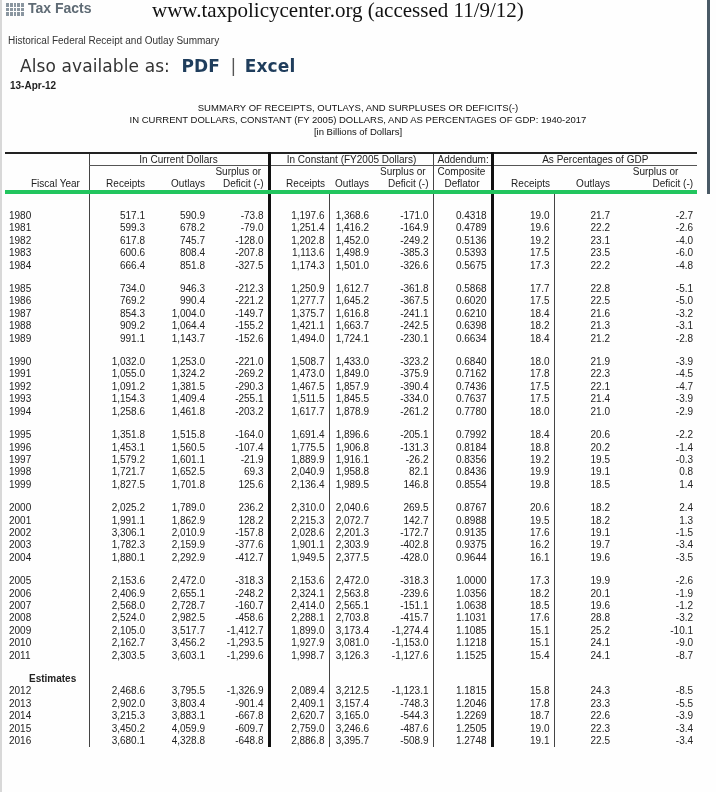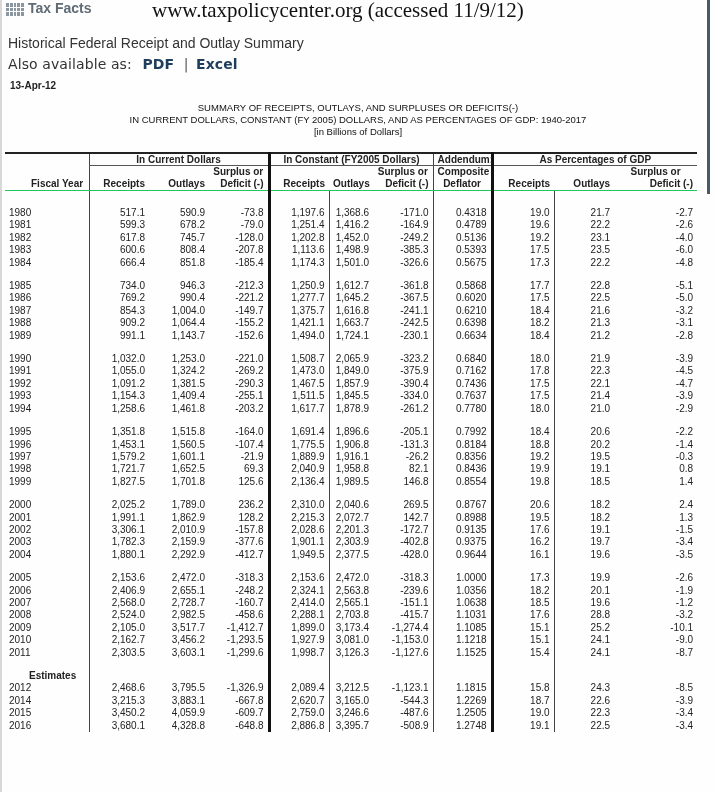--- a/index.html
+++ b/index.html
@@ -9,32 +9,32 @@
   }
   .left-border { position: absolute; left: 0; top: 0; width: 2px; height: 792px; background: #d8d8d8; }
   .right-bar { position: absolute; left: 707px; top: 0; width: 3px; height: 54px; background: #4a5a66; }
   .right-bar2 { position: absolute; left: 707px; top: 140px; width: 3px; height: 54px; background: #4a5a66; }
   .right-bar-mid { position: absolute; left: 707px; top: 54px; width: 3px; height: 86px; background: #4a5a66; }
   .logo { position: absolute; left: 6px; top: 0px; display: flex; align-items: flex-end; gap: 4px; }
   .logo-icon { width: 18px; height: 13px; display: inline-grid; grid-template-columns: repeat(5, 1fr); gap: 1px; }
   .logo-icon span { background: #8a96a0; }
   .logo-text { font-size: 14px; font-weight: bold; color: #5f6b75; }
   .url-title { position: absolute; left: 152px; top: -2px; font-family: "Liberation Serif", serif; font-size: 21px; color: #111; white-space: nowrap; }
-  .page-title { position: absolute; left: 8px; top: 35px; font-size: 14px; color: #333; }
-  .also { position: absolute; left: 8px; top: 56px; font-size: 14px; color: #333; font-family: "DejaVu Sans", sans-serif; letter-spacing: 0.1px; }
+  .page-title { position: absolute; left: 8px; top: 35px; font-size: 10px; color: #333; }
+  .also { position: absolute; left: 20px; top: 56px; font-size: 17px; color: #333; font-family: "DejaVu Sans", sans-serif; letter-spacing: 0.1px; }
   .also a { color: #1f3d5c; font-weight: bold; text-decoration: none; cursor: pointer; }
   .also .sep { color: #555; margin: 0 3px 0 5px; }
   .date { position: absolute; left: 10px; top: 80px; font-size: 10px; font-weight: bold; color: #222; }
   .summary { position: absolute; left: 0; width: 716px; top: 102px; text-align: center; font-size: 9.5px; line-height: 12px; color: #111; }
   .table-wrap { position: absolute; left: 5px; top: 152px; width: 692px; }
   table { border-collapse: collapse; width: 692px; font-size: 10px; color: #222; table-layout: fixed; }
-  th { font-weight: bold; padding: 0 4px; height: 11px; line-height: 11px; }
+  th { font-weight: normal; padding: 0 4px; height: 11px; line-height: 11px; }
   thead tr.group th { border-top: 2px solid #222; border-bottom: 1px solid #555; text-align: center; }
   thead tr.sub1 th { text-align: center; }
-  thead tr.sub2 th { text-align: right; border-bottom: 1px solid #22c55e; height: 13px; }
+  thead tr.sub2 th { text-align: right; border-bottom: 4px solid #22c55e; height: 13px; }
   td { text-align: right; padding: 0 4px; height: 12.4px; line-height: 12.4px; white-space: nowrap; }
   td.yr { text-align: right; padding-right: 60px; }
   td.label { text-align: left; font-weight: bold; padding-left: 24px; }
   .bl { border-left: 1px solid #444; }
   .blk { border-left: 3px solid #111; }
   tr.spacer td { height: 11px; }
   tr.topgap td { height: 16px; }
 </style>
 </head>
 <body>
@@ -197,21 +197,21 @@
           <td>-385.3</td>
           <td class="bl">0.5393</td>
           <td class="blk">17.5</td>
           <td class="bl">23.5</td>
           <td>-6.0</td>
         </tr>
         <tr>
           <td class="yr">1984</td>
           <td class="bl">666.4</td>
           <td>851.8</td>
-          <td>-185.4</td>
+          <td>-327.5</td>
           <td class="blk">1,174.3</td>
           <td class="bl">1,501.0</td>
           <td>-326.6</td>
           <td class="bl">0.5675</td>
           <td class="blk">17.3</td>
           <td class="bl">22.2</td>
           <td>-4.8</td>
         </tr>
         <tr class="spacer">
           <td></td>
@@ -303,21 +303,21 @@
           <td class="blk"></td>
           <td class="bl"></td>
           <td></td>
         </tr>
         <tr>
           <td class="yr">1990</td>
           <td class="bl">1,032.0</td>
           <td>1,253.0</td>
           <td>-221.0</td>
           <td class="blk">1,508.7</td>
-          <td class="bl">2,065.9</td>
+          <td class="bl">1,433.0</td>
           <td>-323.2</td>
           <td class="bl">0.6840</td>
           <td class="blk">18.0</td>
           <td class="bl">21.9</td>
           <td>-3.9</td>
         </tr>
         <tr>
           <td class="yr">1991</td>
           <td class="bl">1,055.0</td>
           <td>1,324.2</td>
@@ -662,20 +662,33 @@
           <td>-1,326.9</td>
           <td class="blk">2,089.4</td>
           <td class="bl">3,212.5</td>
           <td>-1,123.1</td>
           <td class="bl">1.1815</td>
           <td class="blk">15.8</td>
           <td class="bl">24.3</td>
           <td>-8.5</td>
         </tr>
         <tr>
+          <td class="yr">2013</td>
+          <td class="bl">2,902.0</td>
+          <td>3,803.4</td>
+          <td>-901.4</td>
+          <td class="blk">2,409.1</td>
+          <td class="bl">3,157.4</td>
+          <td>-748.3</td>
+          <td class="bl">1.2046</td>
+          <td class="blk">17.8</td>
+          <td class="bl">23.3</td>
+          <td>-5.5</td>
+        </tr>
+        <tr>
           <td class="yr">2014</td>
           <td class="bl">3,215.3</td>
           <td>3,883.1</td>
           <td>-667.8</td>
           <td class="blk">2,620.7</td>
           <td class="bl">3,165.0</td>
           <td>-544.3</td>
           <td class="bl">1.2269</td>
           <td class="blk">18.7</td>
           <td class="bl">22.6</td>

